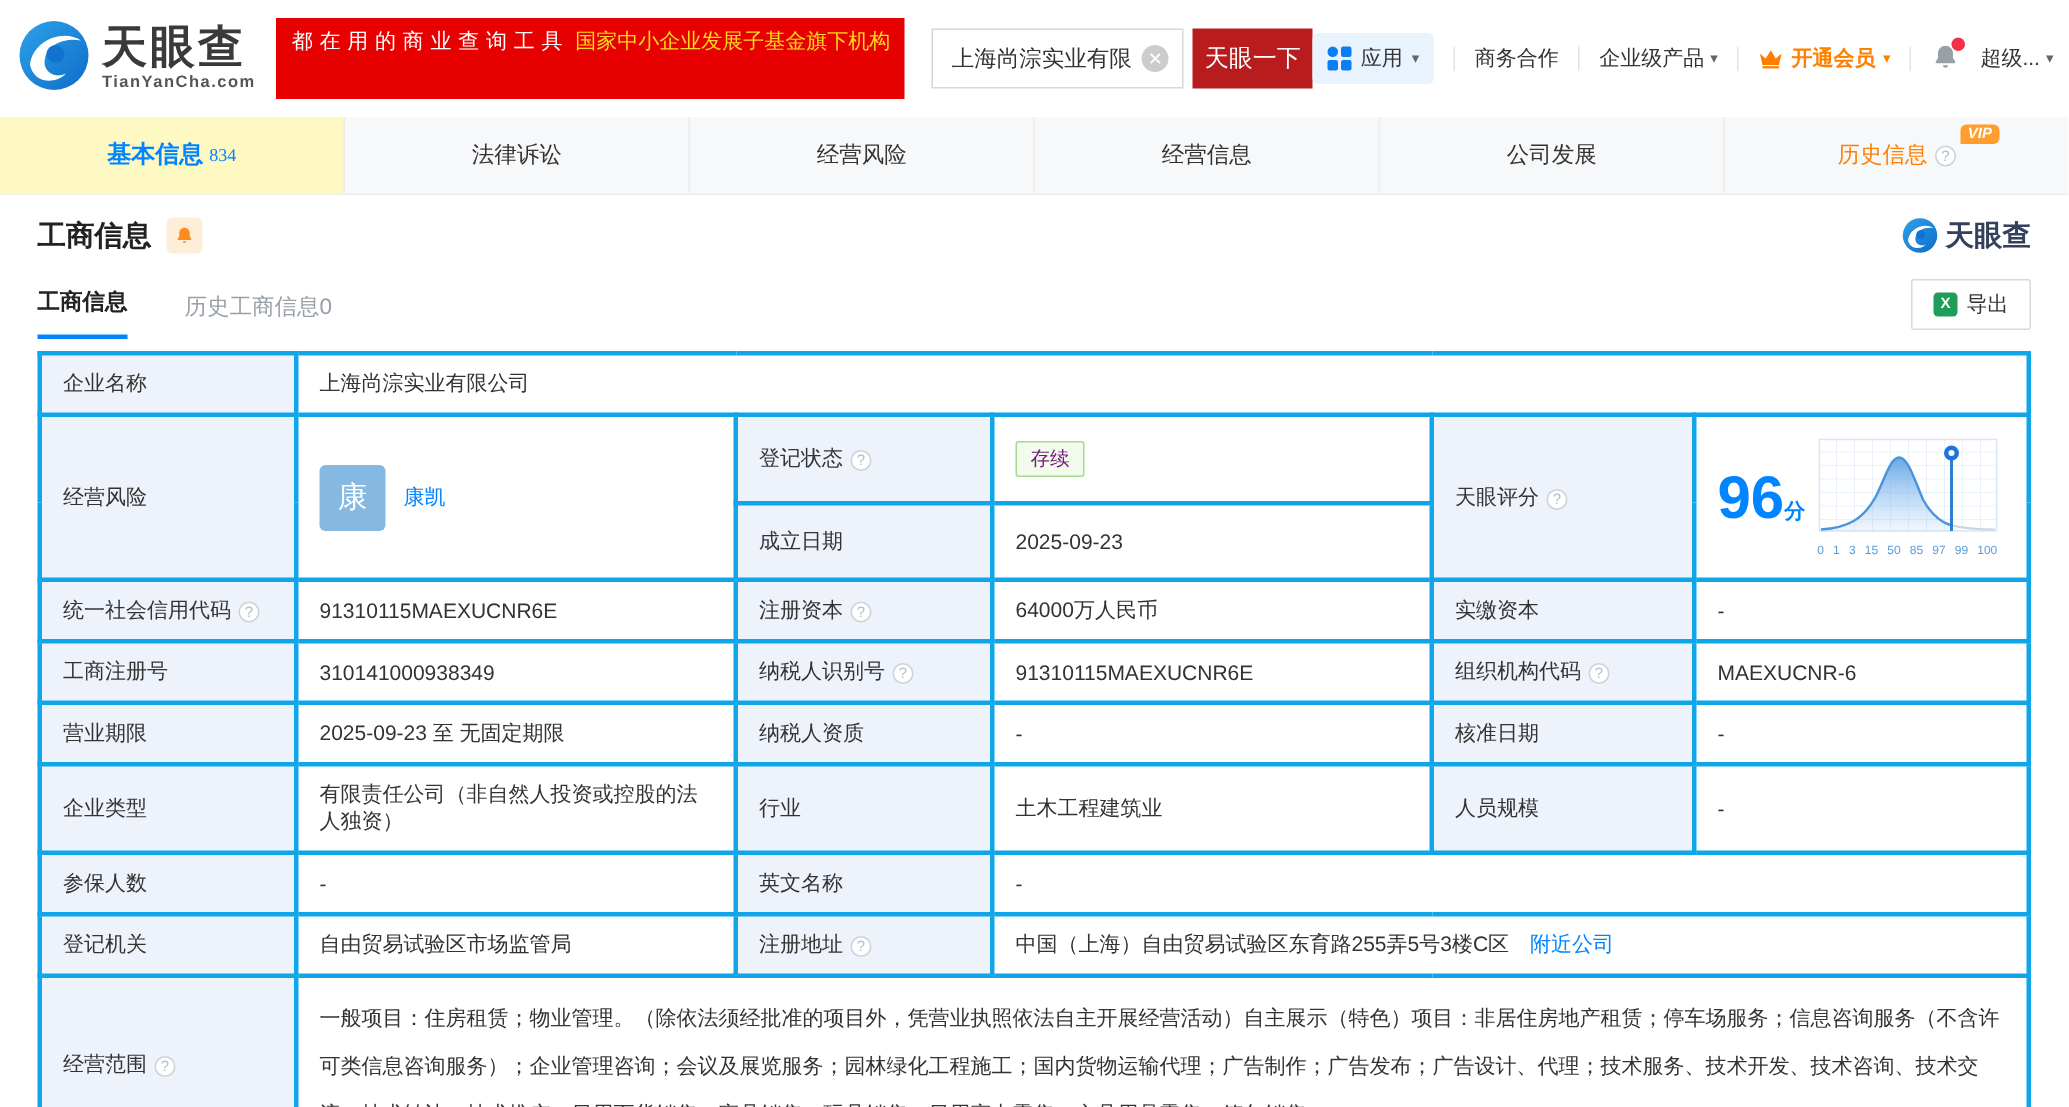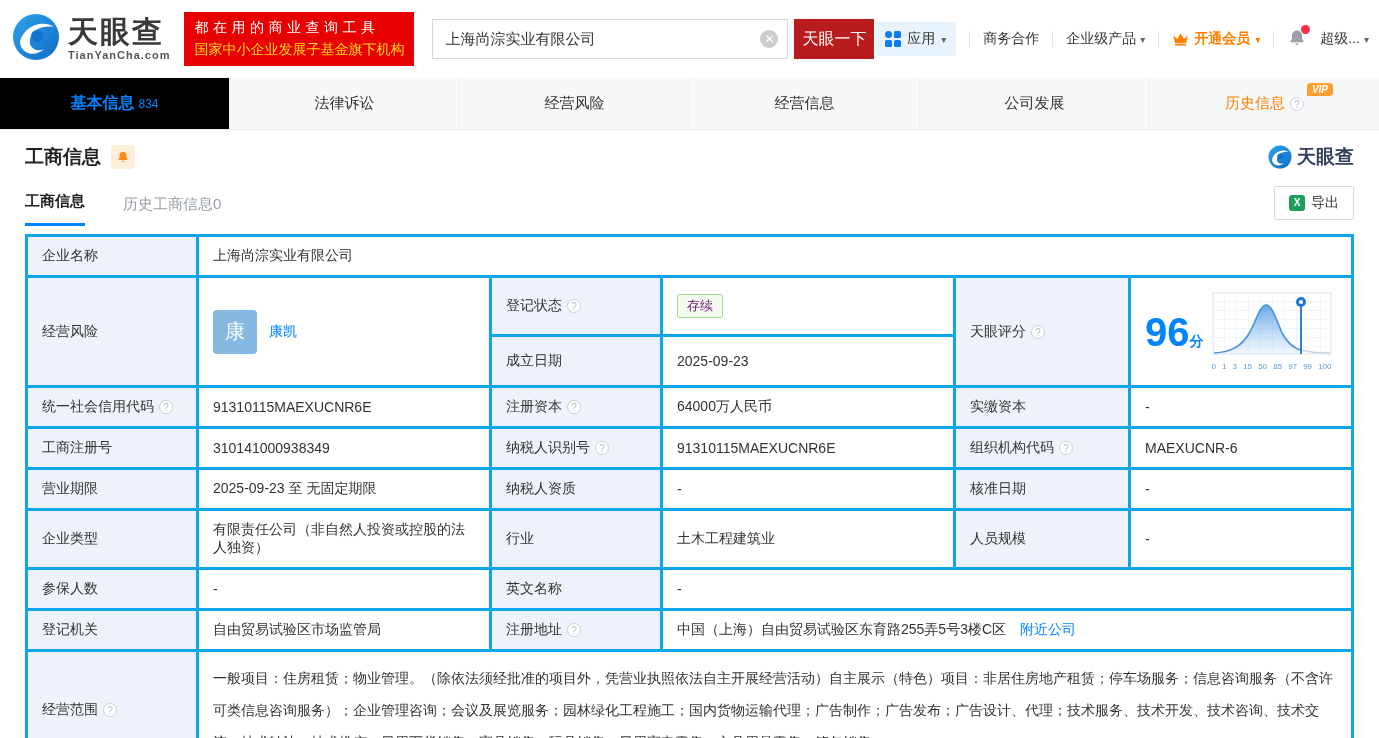--- a/index.html
+++ b/index.html
@@ -6,21 +6,21 @@
   html,body { width:1379px; height:738px; overflow:hidden; background:#fff;
     font-family:"Liberation Sans","DejaVu Sans",sans-serif; color:#333; }
 
   
   .topbar { height:78px; display:flex; align-items:center; padding:0 10px 0 12px; background:#fff; }
   .logo { display:flex; align-items:center; gap:8px; }
   .logo-text { display:flex; flex-direction:column; line-height:1; }
   .logo-cn { font-size:30px; font-weight:bold; color:#3a3a3a; letter-spacing:2px; }
   .logo-en { font-size:11px; font-weight:bold; color:#555; letter-spacing:1px; margin-top:3px; }
   .promo { margin-left:14px; background:#e60000; color:#fff; padding:7px 10px; height:54px;
-    display:flex; flex-direction:column; justify-content:center; gap:4px; }
+    display:flex; justify-content:center; gap:4px; }
   .promo-l1 { font-size:14px; letter-spacing:4.5px; color:#fff; white-space:nowrap; }
   .promo-l2 { font-size:14px; color:#ffd71c; white-space:nowrap; }
   .search-wrap { margin-left:18px; width:442px; }
   .search-tabs { display:flex; align-items:flex-end; height:27px; }
   .stab { font-size:14px; color:#333; padding:4px 12px; cursor:pointer; }
   .stab.active { background:#0084ff; color:#fff; }
   .search-row { display:flex; height:40px; }
   .search-box { position:relative; flex:1; }
   .search-box input { width:100%; height:40px; border:1px solid #d8d8d8; outline:none;
     padding:0 34px 0 12px; font-size:15px; color:#333; font-family:inherit; }
@@ -40,21 +40,21 @@
   .nav-vip { color:#ff8000; font-weight:bold; display:flex; align-items:center; gap:5px; cursor:pointer; }
   .nav-vip .caret { color:#ff8000; }
   .bell-wrap { position:relative; cursor:pointer; }
   .red-dot { position:absolute; top:-3px; right:-3px; width:9px; height:9px; border-radius:50%; background:#f3324a; }
 
   
   .main-tabs { display:flex; height:52px; background:#f7f8fa; border-bottom:1px solid #ececec; }
   .mtab { flex:1; display:flex; align-items:center; justify-content:center; font-size:15px; color:#333;
     cursor:pointer; position:relative; border-right:1px solid #ececec; }
   .mtab:last-child { border-right:none; }
-  .mtab.active { background:#000000; color:#0084ff; font-weight:bold; font-size:16px; }
+  .mtab.active { background:#fef9c3; color:#0084ff; font-weight:bold; font-size:16px;font-family:Liberation Serif, serif; }
   .mtab .count { font-size:12px; font-weight:normal; color:#0084ff; margin-left:4px; align-self:center; }
   .mtab.orange { color:#ff8000; }
   .vip-badge { position:absolute; top:5px; right:46px; background:#ff9d2e; color:#fff; font-size:10px;
     font-weight:bold; font-style:italic; padding:1px 5px; border-radius:4px 4px 4px 0; }
   .q { display:inline-block; width:14px; height:14px; border:1px solid #ccd2da; border-radius:50%;
     color:#b6bdc7; font-size:10px; line-height:13px; text-align:center; margin-left:5px; background:#fff; }
 
   
   .content { padding:14px 25px 0 25px; }
   .sec-head { display:flex; align-items:center; }

